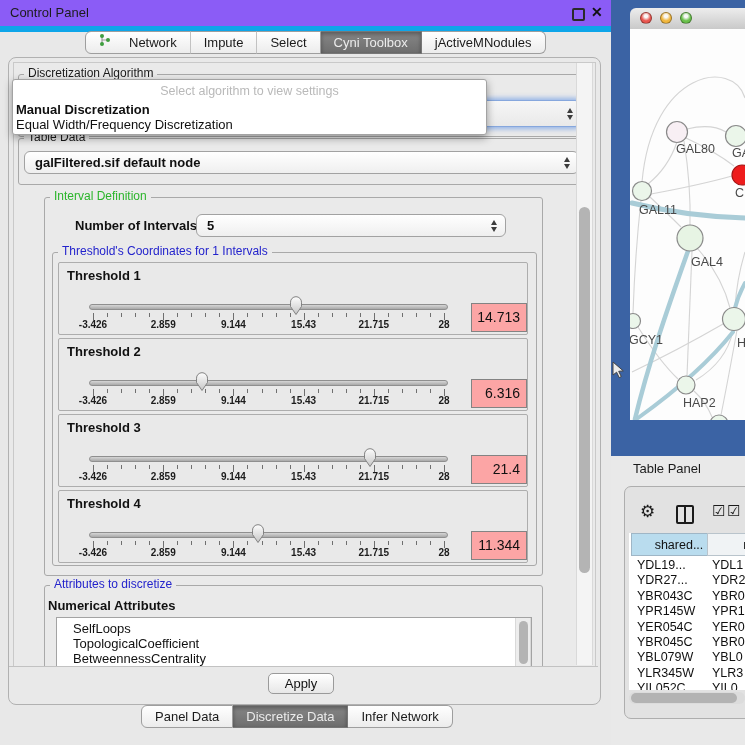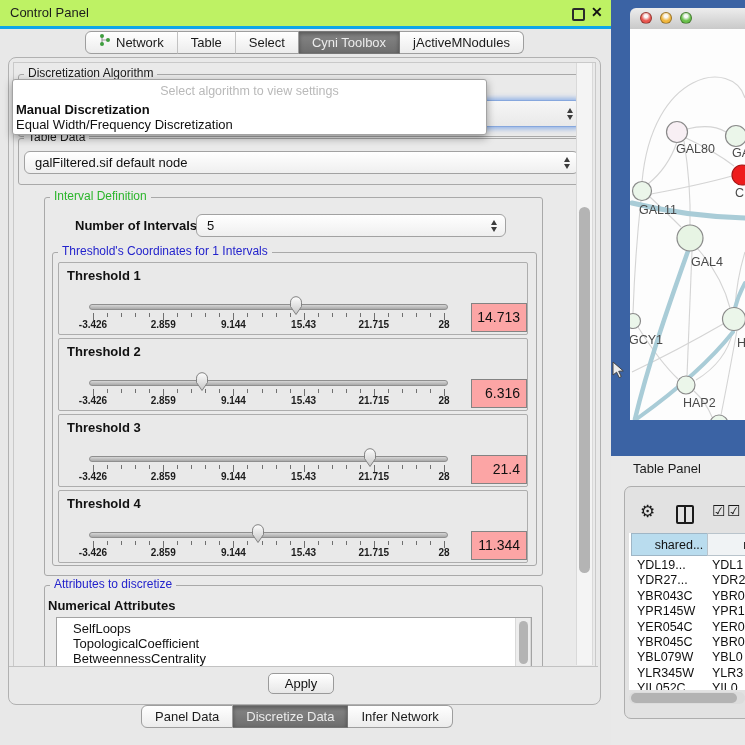--- a/index.html
+++ b/index.html
@@ -1,46 +1,46 @@
 <!DOCTYPE html>
 <html><head>
 <meta charset="utf-8">
 <style>
   html,body{margin:0;padding:0;background:#cfcfcf;}
   #root{position:relative;width:745px;height:745px;background:#e8e8e8;overflow:hidden;
         font-family:"Liberation Sans",sans-serif;-webkit-font-smoothing:antialiased;}
   .abs{position:absolute;}
   
-  #cp-titlebar{left:0;top:0;width:611px;height:26px;background:#bef264;border-bottom:3px solid #0ea5e9;}
+  #cp-titlebar{left:0;top:0;width:611px;height:26px;background:#8b5cf6;border-bottom:6px solid #0ea5e9;}
   #cp-title{left:10px;top:0;line-height:26px;font-size:13px;color:#1c1c1c;}
   #float-icon{left:572px;top:8px;width:9px;height:9px;border:2px solid #2a2a2a;border-radius:2px;}
   #close-icon{left:591px;top:4px;font-size:14px;font-weight:bold;color:#111;}
   
   .segrow{display:flex;}
   .seg{height:21px;line-height:21px;padding:0 13px;font-size:13px;color:#1a1a1a;white-space:nowrap;
        background:linear-gradient(#ffffff,#ececec);border:1px solid #9e9e9e;border-left:none;
-       display:flex;align-items:center;gap:5px;}
+       display:flex;align-items:center;gap:18px;}
   .seg.first{border-left:1px solid #9e9e9e;border-radius:6px 0 0 6px;}
   .seg.last{border-radius:0 6px 6px 0;}
   .seg.sep{border-left:1px solid #c2c2c2;margin-left:-1px;}
   .seg.sel{background:linear-gradient(#868686,#6e6e6e);color:#ececec;box-shadow:inset 0 2px 4px rgba(0,0,0,.35);
            border-color:#777;}
   #toptabs{left:85px;top:31px;}
   #bottomtabs{left:141px;top:705px;}
   
   #outerpanel{left:8px;top:57px;width:591px;height:646px;border:1px solid #b1b1b1;border-radius:8px;background:#e9e9e9;}
   #viewport{left:13px;top:62px;width:581px;height:604px;border:1px solid #c9c9c9;background:#eaeaea;}
   
   .grp{position:absolute;border:1px solid #a9a9a9;border-radius:3px;}
   .grptitle{position:absolute;font-size:12px;line-height:13px;background:#eaeaea;padding:0 4px;white-space:nowrap;}
   .t-black{color:#1a1a1a;} .t-green{color:#2bb52b;} .t-blue{color:#2323cc;}
   
   .combo{position:absolute;background:linear-gradient(#ffffff,#efefef);border:1px solid #a2a2a2;border-radius:6px;
          font-size:13px;color:#101010;box-sizing:border-box;padding-left:10px;}
-  .combo .ctext{display:block;line-height:21px;overflow:hidden;white-space:nowrap;}
+  .combo .ctext{display:block;line-height:21px;overflow:hidden;white-space:nowrap;font-weight:bold;}
   .stepper{position:absolute;right:6px;top:0;bottom:0;width:10px;display:flex;flex-direction:column;
            justify-content:center;align-items:center;gap:2px;}
   .tri-up{width:0;height:0;border-left:3.5px solid transparent;border-right:3.5px solid transparent;border-bottom:5px solid #3c3c3c;}
   .tri-dn{width:0;height:0;border-left:3.5px solid transparent;border-right:3.5px solid transparent;border-top:5px solid #3c3c3c;}
   #combo-disc{left:24px;top:100px;width:556px;height:25px;background:linear-gradient(#f6f6f6,#e9e9e9);
               border:1px solid #86a7dd;box-shadow:0 0 5px 2px rgba(110,155,230,.7);border-radius:7px;}
   
   #popup{left:12px;top:79px;width:473px;height:54px;background:#fff;border:1px solid #a3a3a3;border-radius:3px;
          box-shadow:0 3px 9px rgba(0,0,0,.38);z-index:50;}
   #popup-hint{left:0;right:0;top:4px;text-align:center;font-size:12.5px;color:#b9b9b9;}
@@ -108,21 +108,21 @@
       <div class="seg first">
         <span><svg width="12" height="14" viewBox="0 0 12 14">
             <path d="M3,3 L3,11 M3,7 L9,7" stroke="#9a9a9a" stroke-width="1.2" fill="none"></path>
             <circle cx="3" cy="3" r="2" fill="#3f9e3f"></circle>
             <circle cx="3" cy="11" r="2" fill="#3f9e3f"></circle>
             <circle cx="9" cy="7" r="2" fill="#3f9e3f"></circle>
           </svg></span>
         <span>Network</span>
       </div>
       <div class="seg sep">
-        <span>Table</span>
+        <span>Impute</span>
       </div>
       <div class="seg sep">
         <span>Select</span>
       </div>
       <div class="seg sel">
         <span>Cyni Toolbox</span>
       </div>
       <div class="seg last">
         <span>jActiveMNodules</span>
       </div>

